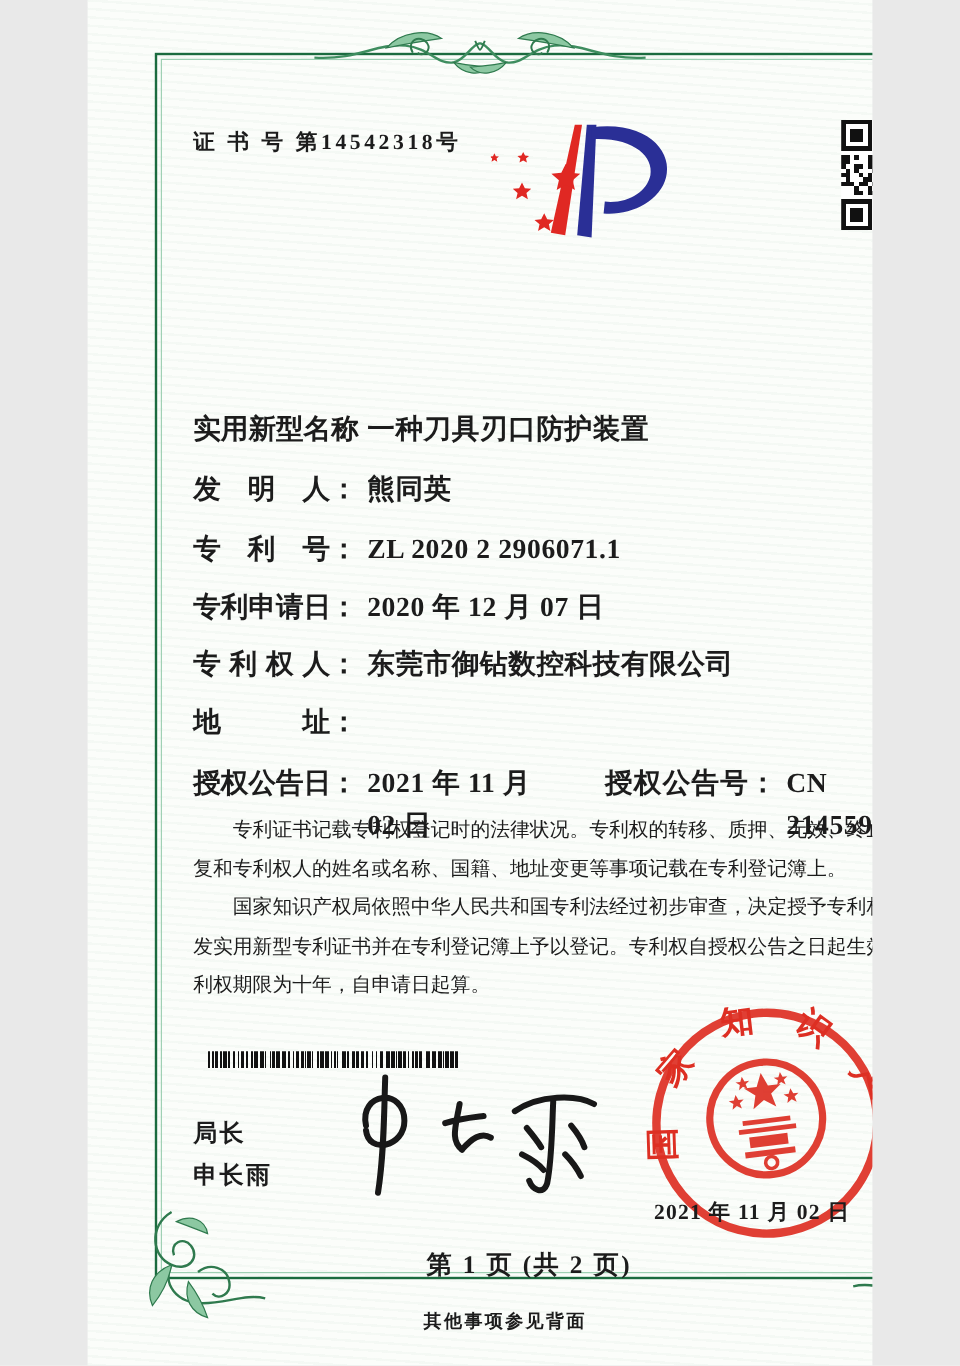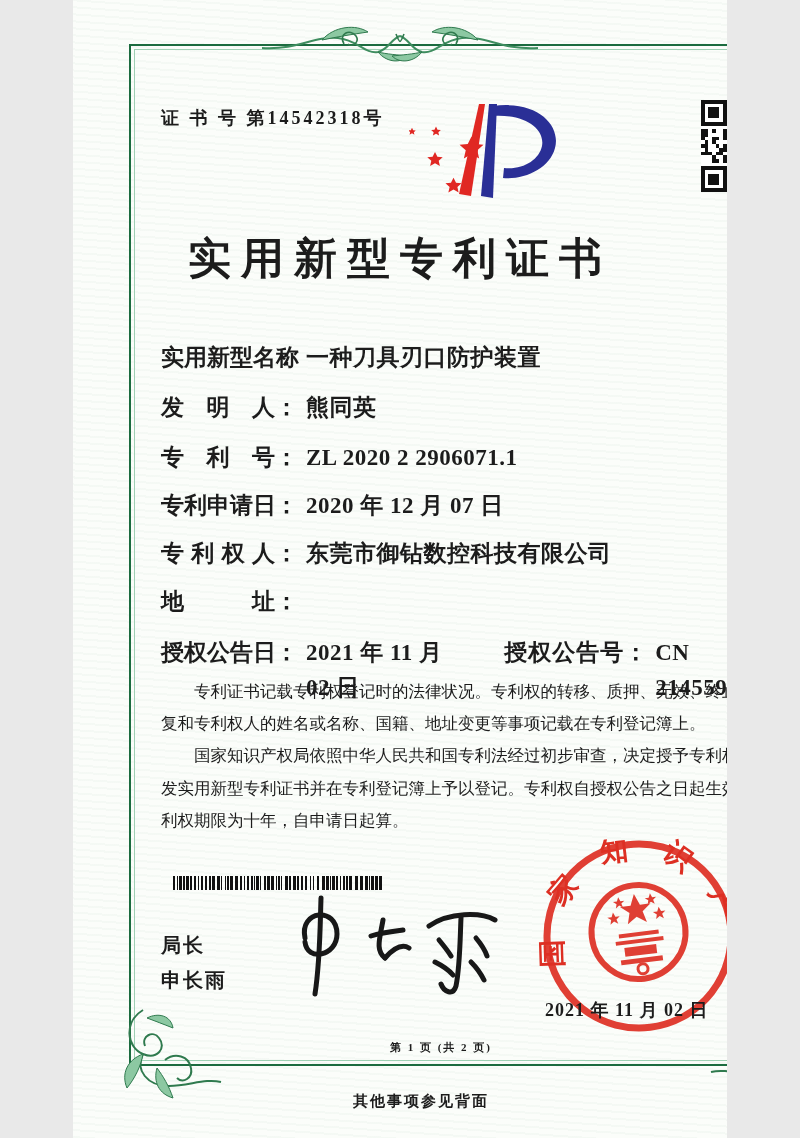--- a/index.html
+++ b/index.html
@@ -49,21 +49,21 @@
   .legal{position:absolute;left:88px;top:676px;width:626px;font-size:16.5px;line-height:1.95;}
   .legal p{margin:0;text-indent:2em;font-weight:500;}
   
   .barcode{position:absolute;left:100px;top:876px;}
   .signer{position:absolute;left:88px;top:928px;font-family:"Liberation Sans",sans-serif;
           font-size:20px;font-weight:600;line-height:1.75;letter-spacing:2px;}
   .signature{position:absolute;left:198px;top:892px;}
   .seal{position:absolute;left:458px;top:836px;transform:rotate(-7deg);}
   .seal-date{position:absolute;left:472px;top:998px;font-size:18px;font-weight:700;letter-spacing:1px;}
   .page-footer{position:absolute;left:368px;top:1040px;transform:translateX(-50%);
-               font-size:11px;font-weight:700;letter-spacing:2px;}
+               font-size:21px;font-weight:700;letter-spacing:2px;}
   .back-note{position:absolute;left:348px;top:1092px;transform:translateX(-50%);
              font-size:15px;font-weight:700;letter-spacing:2px;}
 </style>
 </head>
 <body>
 
 <div class="page">
 
   <div class="frame-outer">
     <div class="frame-inner"></div>
@@ -342,21 +342,20 @@
         <rect x="2" y="2" width="3" height="3" fill="#111"></rect>
         <rect x="18" y="0" width="7" height="7" fill="#111"></rect>
         <rect x="19" y="1" width="5" height="5" fill="#fff"></rect>
         <rect x="20" y="2" width="3" height="3" fill="#111"></rect>
         <rect x="0" y="18" width="7" height="7" fill="#111"></rect>
         <rect x="1" y="19" width="5" height="5" fill="#fff"></rect>
         <rect x="2" y="20" width="3" height="3" fill="#111"></rect>
       </svg>
   </div>
 
-  <div class="title">实用新型专利证书</div>
 
   <div class="frow" style="top:341px">
     <span class="flabel">实用新型名称</span>
       <span class="fcolon">：</span>
     <span class="fvalue">一种刀具刃口防护装置</span>
   </div>
   <div class="frow" style="top:391px">
     <span class="flabel">发明人</span>
       <span class="fcolon">：</span>
     <span class="fvalue">熊同英</span>

